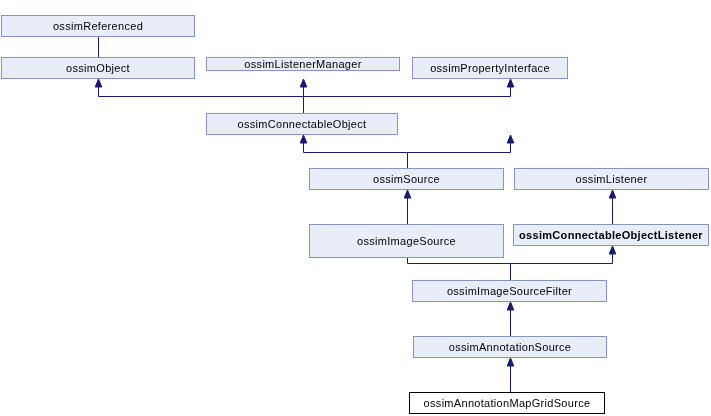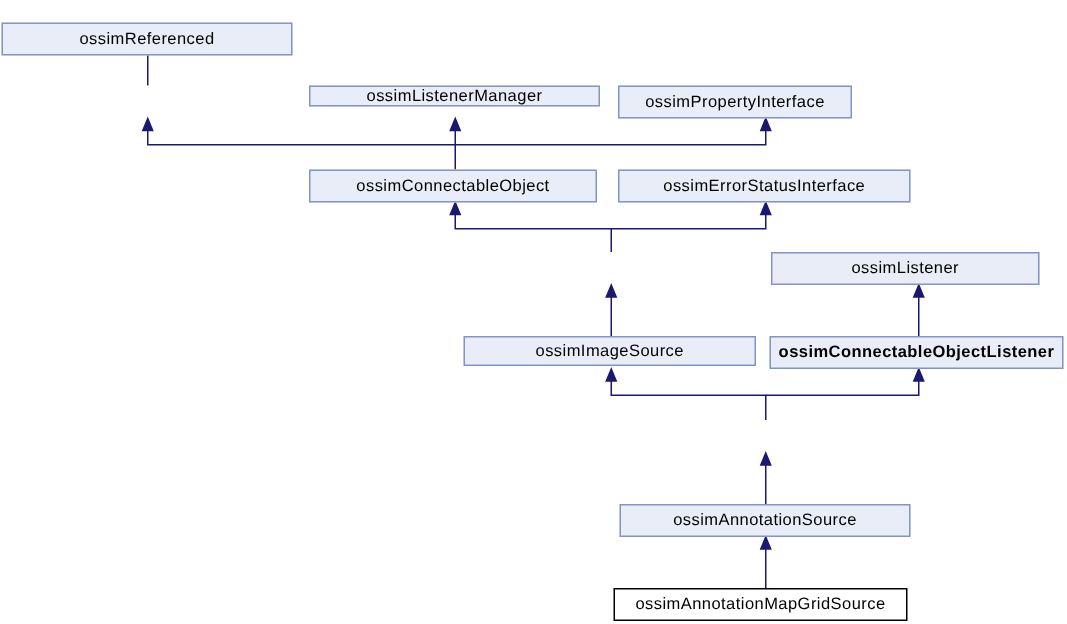--- a/index.html
+++ b/index.html
@@ -100,50 +100,56 @@
     <g>
       <line x1="510.5" y1="392" x2="510.5" y2="360"></line>
       <polygon points="510.5,358 507.2,366 513.8,366"></polygon>
     </g>
   </svg>
 
   <div class="node" style="left:1px; top:3px; width:194px; height:22px;margin-top:12px;">
     <span>ossimReferenced</span>
   </div>
 
+  <div class="node" style="left:1px; top:57px; width:194px; height:22px;">
+    <span>ossimObject</span>
+  </div>
 
   <div class="node" style="left:206px; top:57px; width:194px; height:14px;">
     <span>ossimListenerManager</span>
   </div>
 
   <div class="node" style="left:412px; top:57px; width:156px; height:22px;">
     <span>ossimPropertyInterface</span>
   </div>
 
   <div class="node" style="left:206px; top:113px; width:192px; height:22px;">
     <span>ossimConnectableObject</span>
   </div>
 
-  <div class="node" style="left:412px; top:113px; width:195px; height:22px;">
-    <span>ossimErrorStatusInterface</span>
+
+  <div class="node" style="left:309px; top:168px; width:195px; height:22px;">
+    <span>ossimSource</span>
   </div>
 
-
-  <div class="node" style="left:514px; top:168px; width:179px; height:22px;">
+  <div class="node" style="left:514px; top:168px; width:195px; height:22px;">
     <span>ossimListener</span>
   </div>
 
-  <div class="node" style="left:309px; top:224px; width:195px; height:20px;">
+  <div class="node" style="left:309px; top:224px; width:195px; height:34px;">
     <span>ossimImageSource</span>
   </div>
 
   <div class="node" style="left:513px; top:224px; width:196px; height:22px;font-weight:bold;">
     <span>ossimConnectableObjectListener</span>
   </div>
 
+  <div class="node" style="left:412px; top:280px; width:195px; height:22px;">
+    <span>ossimImageSourceFilter</span>
+  </div>
 
   <div class="node" style="left:413px; top:336px; width:194px; height:22px;">
     <span>ossimAnnotationSource</span>
   </div>
 
   <div class="node current" style="left:409px; top:392px; width:196px; height:22px;">
     <span>ossimAnnotationMapGridSource</span>
   </div>
 
 </div>

